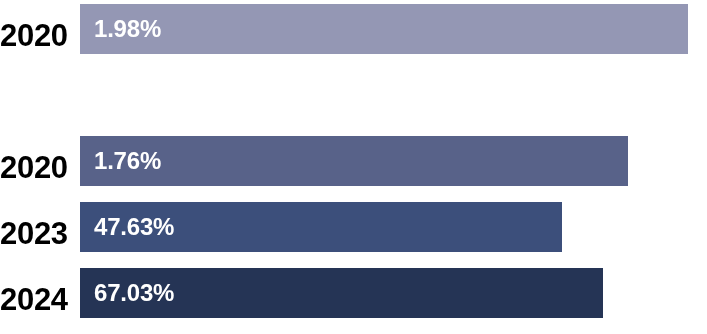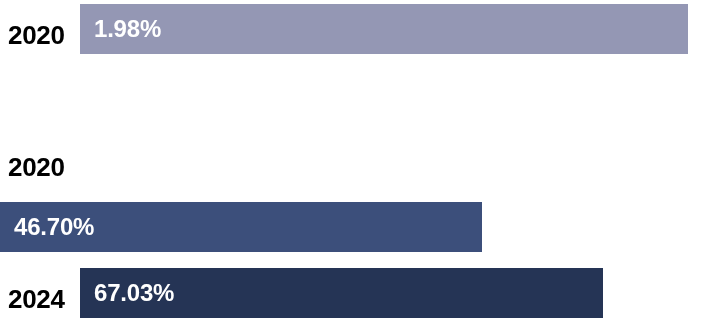--- a/index.html
+++ b/index.html
@@ -22,23 +22,23 @@
     left: 0;
     width: 707px;
     height: 50px;
     display: flex;
     align-items: center;
   }
   .cat-label {
     width: 80px;
     flex: 0 0 80px;
     text-align: left;
-    padding-left: 8px;
+    padding-left: 0;
     box-sizing: border-box;
-    font-size: 26px;
+    font-size: 31px;
     font-weight: bold;
     color: #000000;
     letter-spacing: -0.3px;
     line-height: 1;
   }
   .bar-wrap {
     position: relative;
     height: 63px;
     flex: 1 1 auto;
   }
@@ -71,26 +71,32 @@
     <div class="bar-wrap">
       <div class="bar" style="background-color: rgb(148, 151, 180); width: 608px;">
         <span class="bar-value">1.98%</span>
       </div>
     </div>
   </div>
 
 
   <div class="bar-row" style="top:142px;">
     <div class="cat-label">2020</div>
+    <div class="bar-wrap">
+      <div class="bar" style="background-color: rgb(88, 98, 137); width: 548px;">
+        <span class="bar-value">1.76%</span>
+      </div>
+    </div>
   </div>
 
   <div class="bar-row" style="top:208px;">
+    <div class="cat-label">2023</div>
     <div class="bar-wrap">
       <div class="bar" style="background-color: rgb(60, 79, 123); width: 482px;">
-        <span class="bar-value">46.70%</span>
+        <span class="bar-value">47.63%</span>
       </div>
     </div>
   </div>
 
   <div class="bar-row" style="top:274px;">
     <div class="cat-label">2024</div>
     <div class="bar-wrap">
       <div class="bar" style="background-color: rgb(37, 52, 85); width: 523px;">
         <span class="bar-value">67.03%</span>
       </div>

